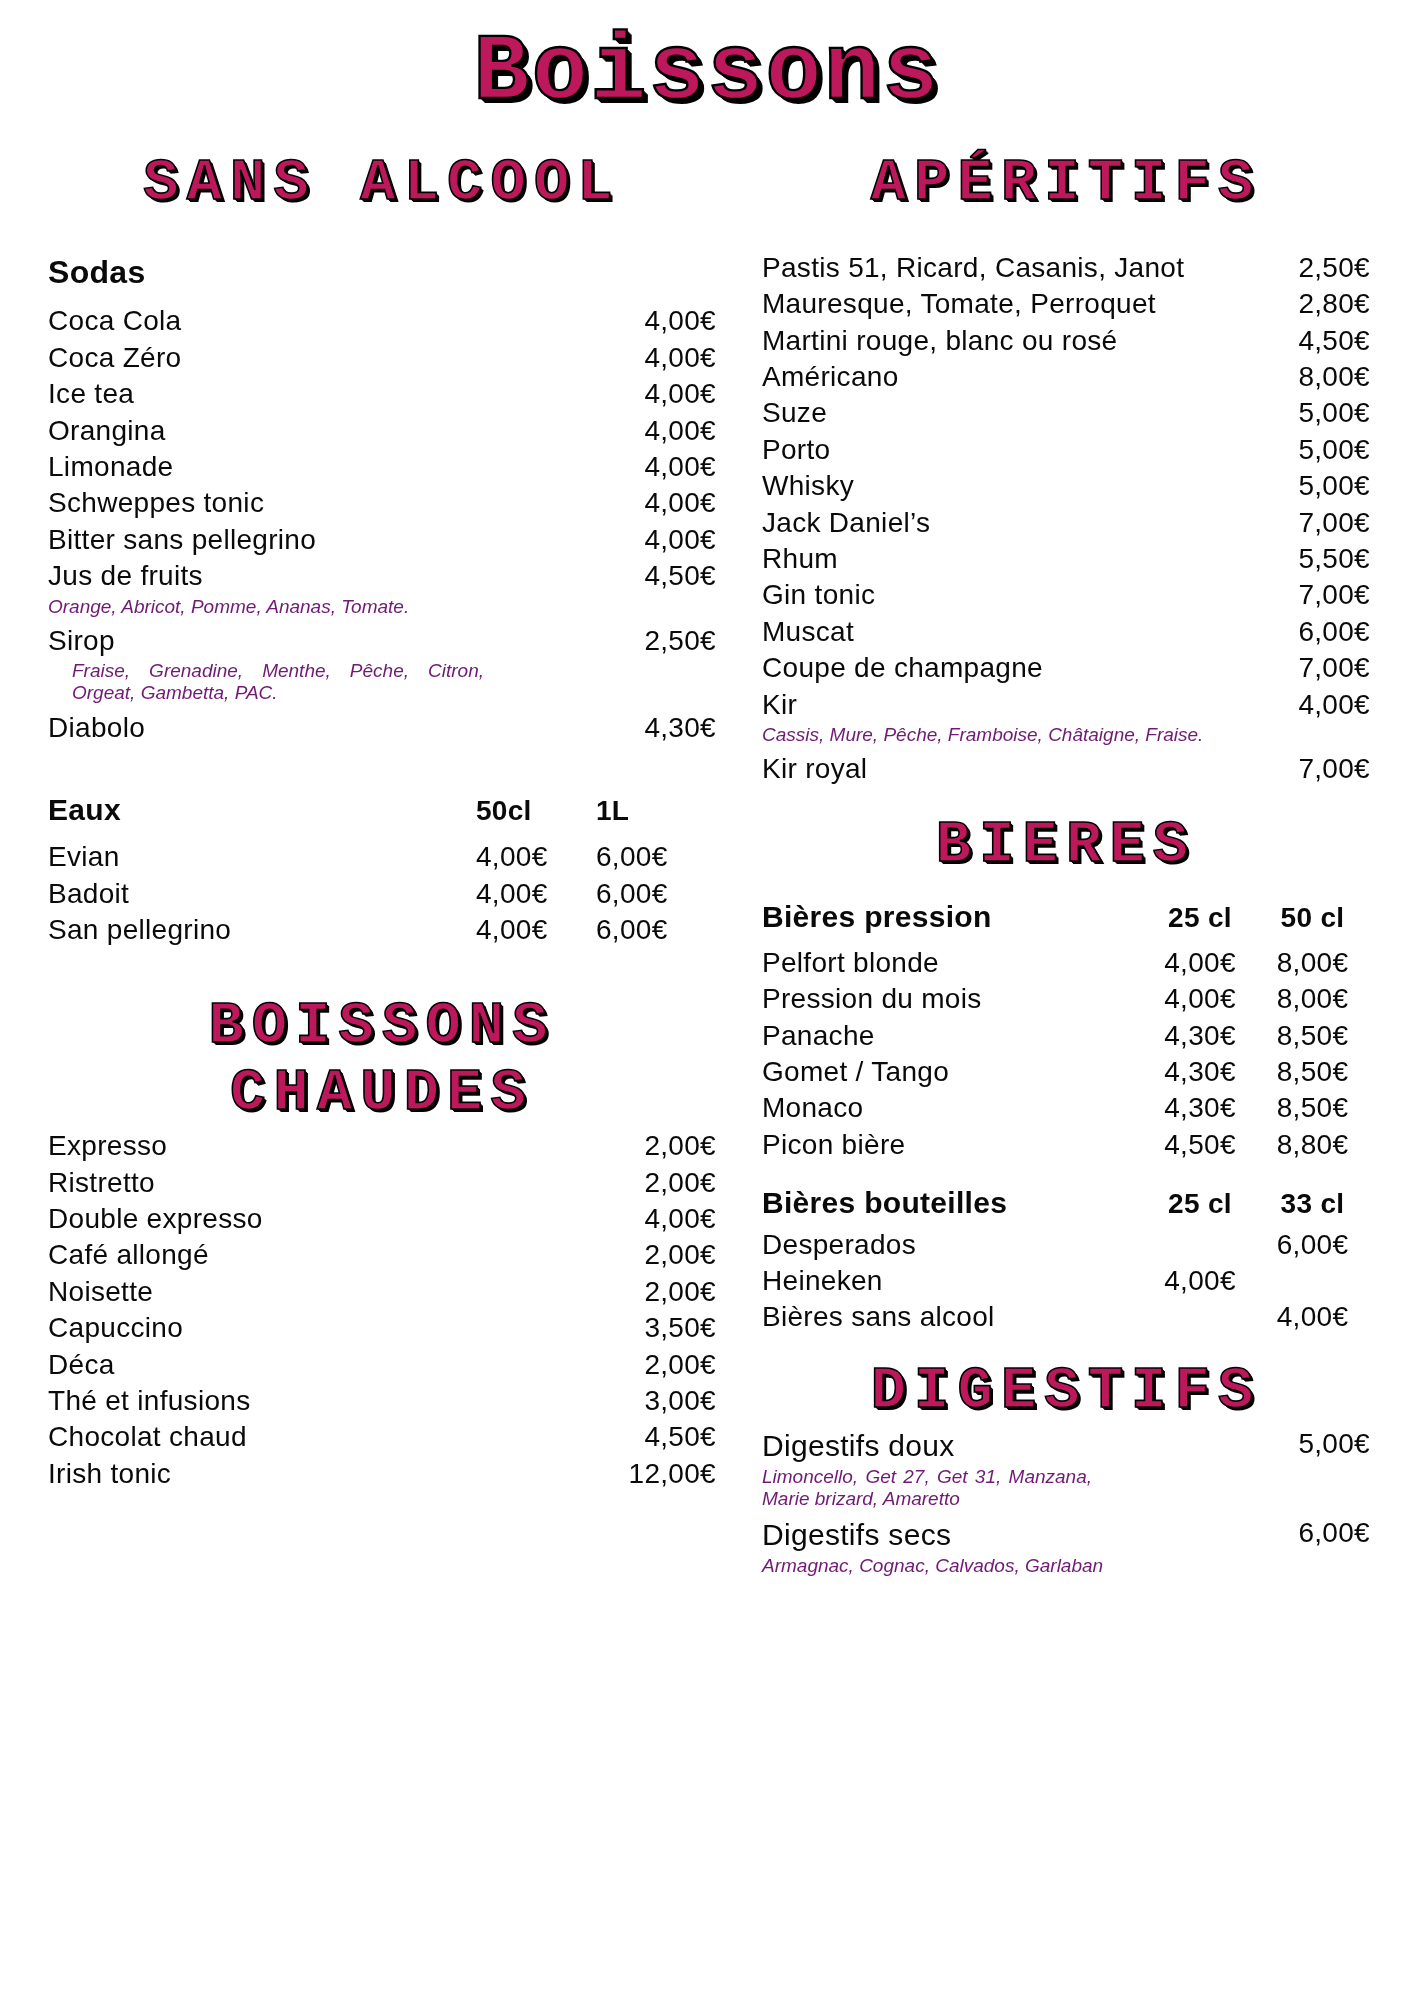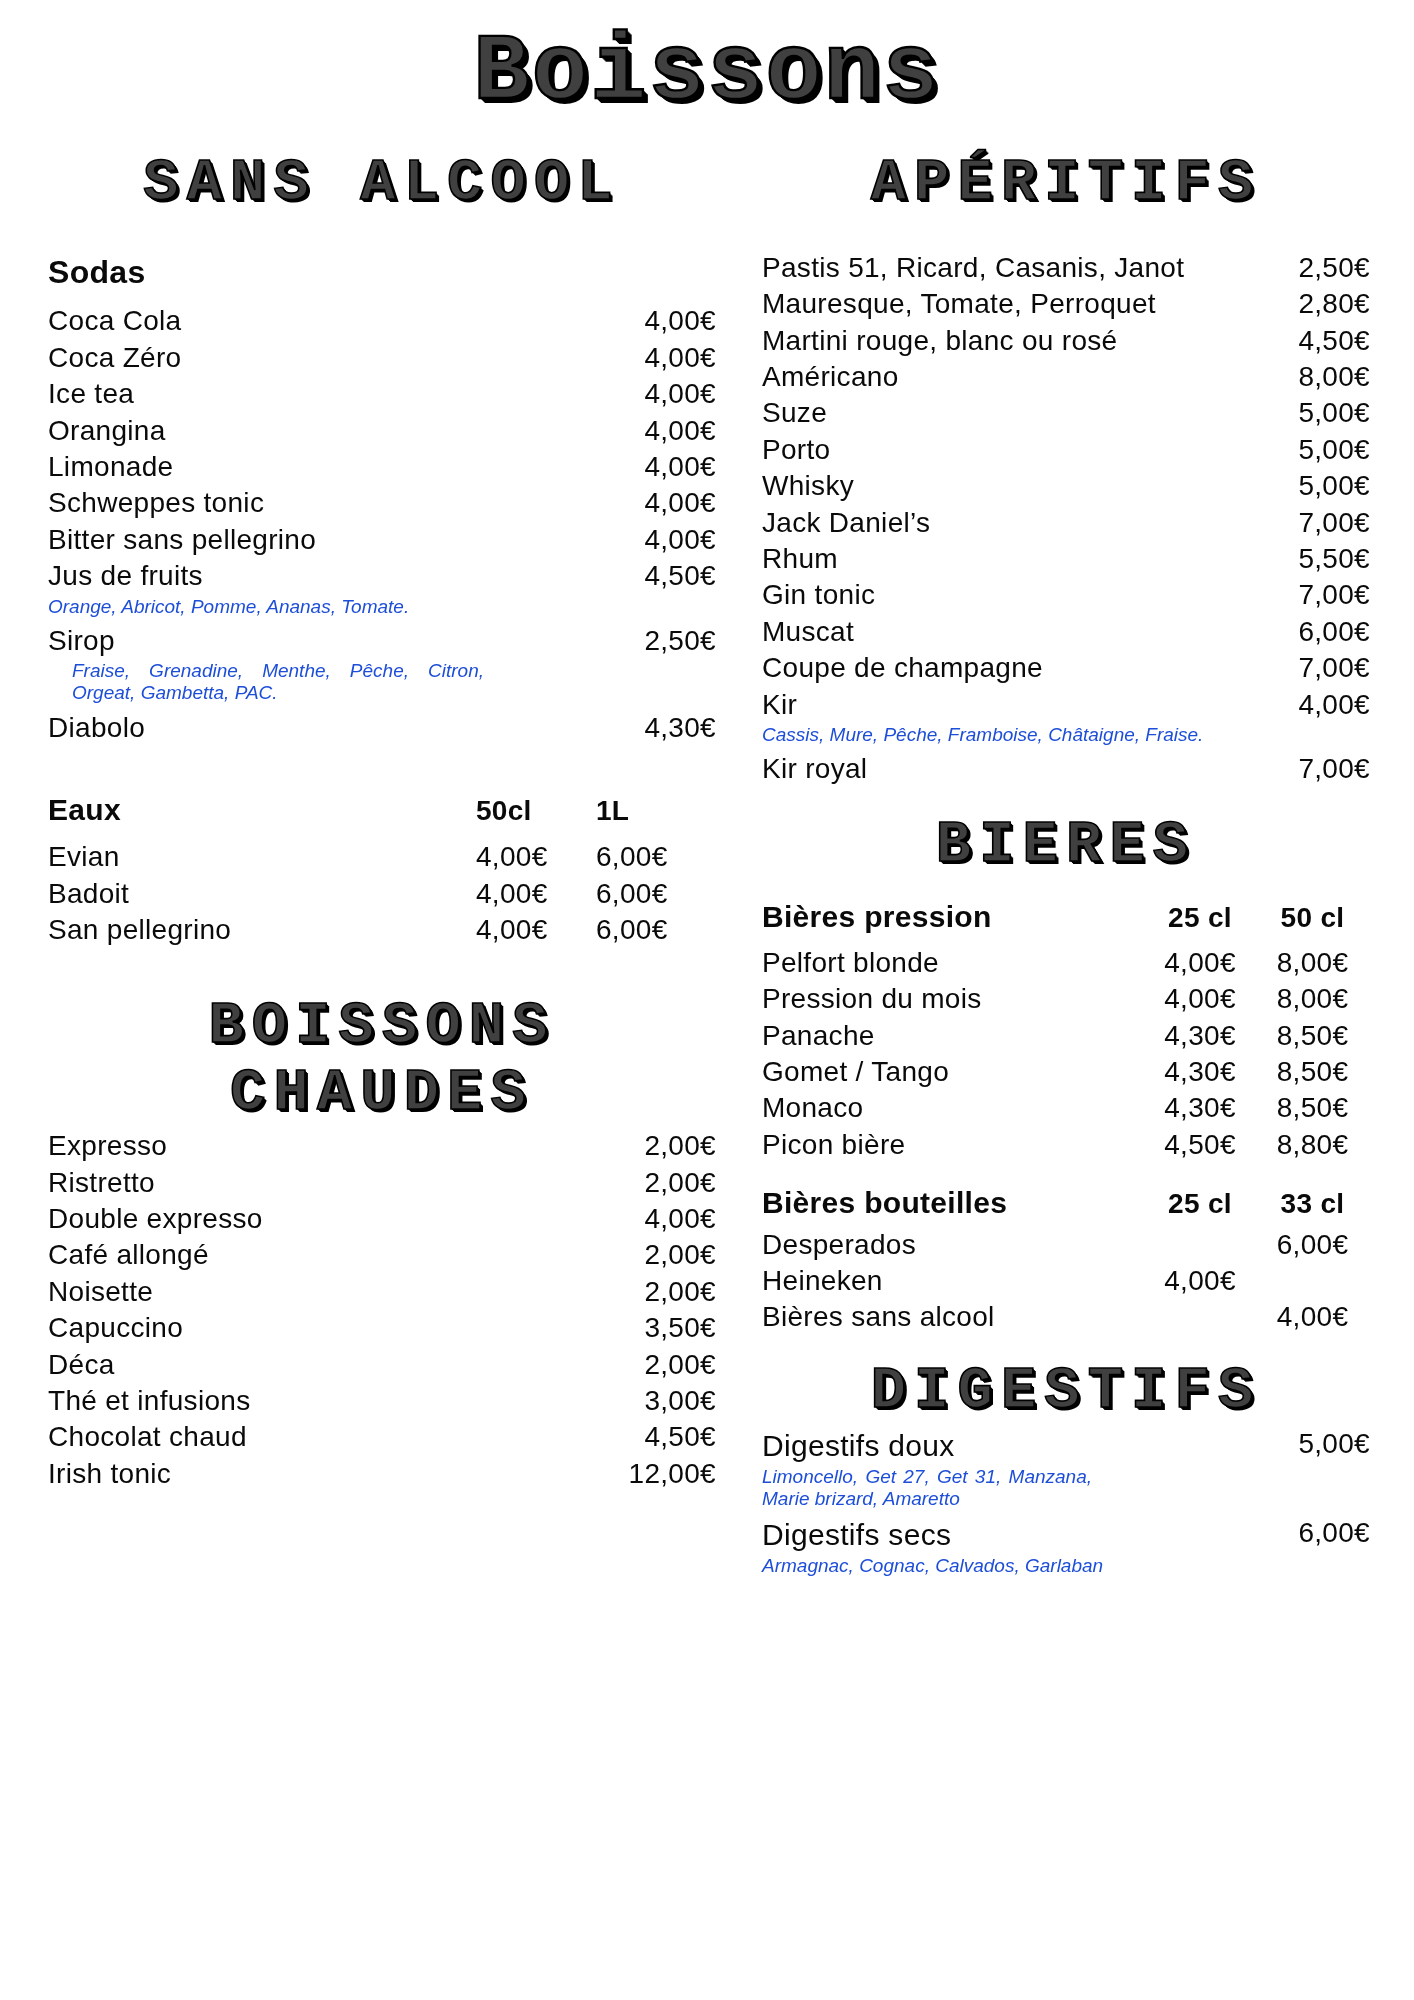--- a/index.html
+++ b/index.html
@@ -1,39 +1,39 @@
 <!DOCTYPE html>
 <html><head>
 <meta charset="utf-8">
 <style>
   html,body{margin:0;padding:0;}
   body{
     width:1414px;height:2000px;background:#ffffff;color:#0a0a0a;
     font-family:"Liberation Sans", sans-serif;position:relative;overflow:hidden;
   }
   .fancy{
-    font-family:"Liberation Mono", monospace;font-weight:700;color:#404040;
+    font-family:"Liberation Mono", monospace;font-weight:700;color:#be185d;
     -webkit-text-stroke:1.6px #000;
     text-shadow:1px 1px 0 #000,2px 2px 0 #000,3px 3px 0 #000;
   }
   .page-title{
     position:absolute;top:22px;left:0;width:100%;text-align:center;
     font-size:94px;letter-spacing:2px;line-height:1.1;
     -webkit-text-stroke:2.4px #000;
     text-shadow:2px 2px 0 #000,3px 3px 0 #000,4px 4px 0 #000,5px 5px 0 #000;
   }
   .col{position:absolute;top:140px;}
   .col-l{left:48px;width:668px;}
   .col-r{left:762px;width:608px;}
   h2.sec{font-size:59px;letter-spacing:8px;text-align:center;margin:10px 0 0;line-height:1.15;}
   .subhead{font-weight:700;font-size:32px;letter-spacing:.3px;line-height:1.3;}
   .row{display:flex;align-items:flex-start;font-size:28px;line-height:1.3;letter-spacing:.3px;}
   .row .nm{flex:1;padding-right:10px;}
   .row .pr{white-space:nowrap;}
-  .note{font-style:italic;font-size:19px;line-height:1.17;margin:1px 0 5px;color:#1d4ed8;}
+  .note{font-style:italic;font-size:19px;line-height:1.17;margin:1px 0 5px;color:#701a75;}
   .note.just{width:412px;text-align:justify;margin-left:24px;}
   .note.w330{width:330px;text-align:justify;}
   
   .trow{display:flex;align-items:baseline;font-size:28px;line-height:1.3;letter-spacing:.3px;}
   .trow .nm{flex:1;padding-right:6px;}
   .eaux .ca,.eaux .cb{width:120px;text-align:left;white-space:nowrap;}
   .btable .ca{width:110px;text-align:center;white-space:nowrap;}
   .btable .cb{width:115px;text-align:center;white-space:nowrap;}
   .thead{font-weight:700;}
   .thead .nm{font-size:30px;}

